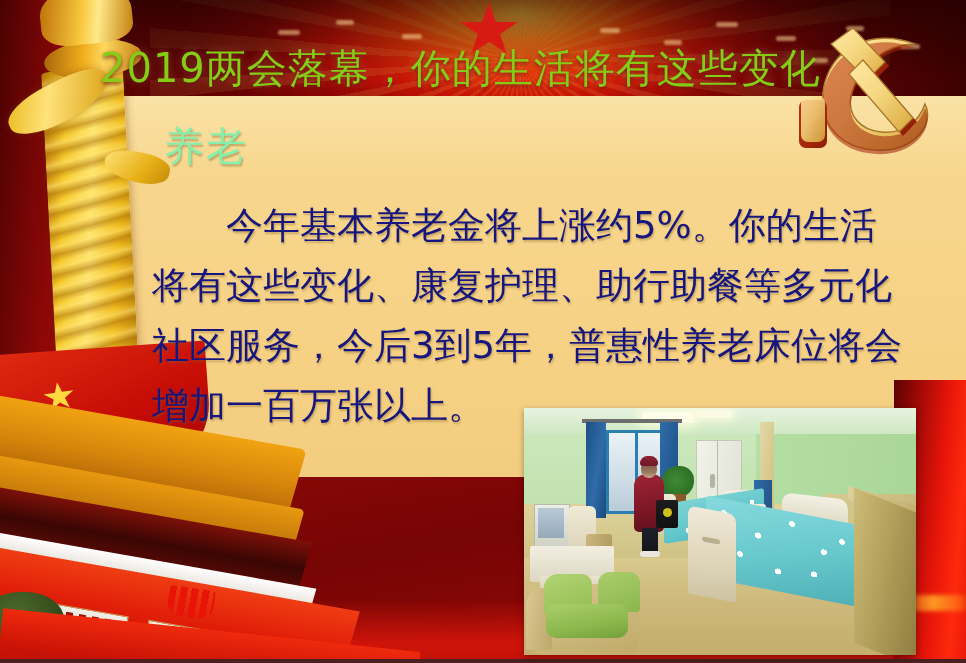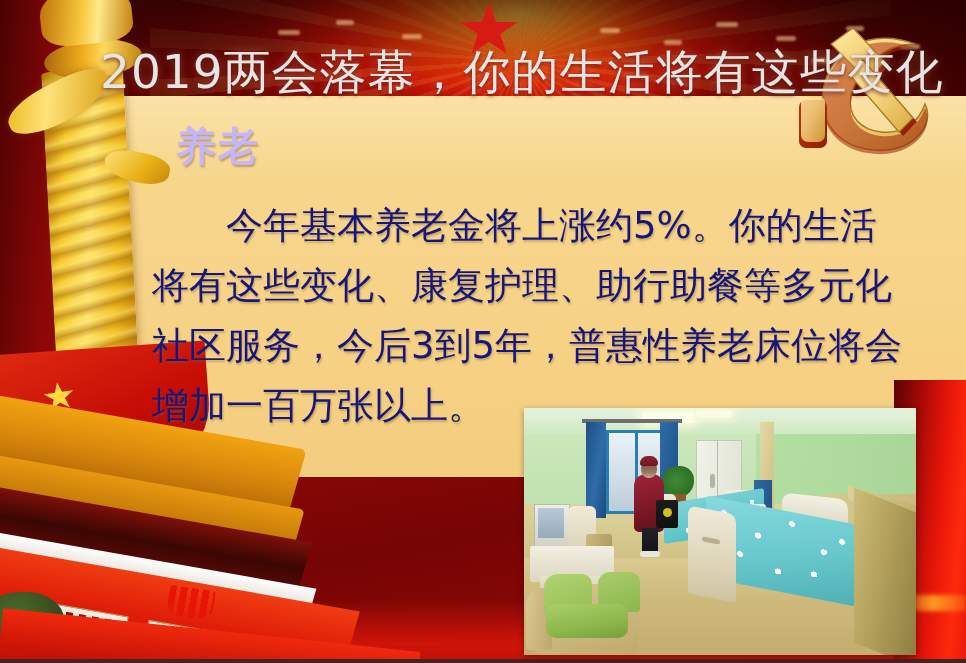--- a/index.html
+++ b/index.html
@@ -282,39 +282,38 @@
     position: absolute;
     left: 0; bottom: 0;
     width: 966px; height: 4px;
     background: #4a2020;
   }
 
   
   .title {
     position: absolute;
     left: 100px; top: 48px;
-    font-size: 47px;
+    font-size: 40px;
     line-height: 1;
-    color: #e5e5e5;
+    color: #84cc16;
     letter-spacing: 1px;
     text-shadow: 0 2px 4px rgba(90,8,0,.75), 0 0 10px rgba(255,210,150,.35);
     white-space: nowrap;
     z-index: 20;
   }
 
   .heading {
     position: absolute;
-    left: 176px; top: 126px;
+    left: 164px; top: 126px;
     font-size: 40px;
     line-height: 1;
-    color: #c4b5fd;
+    color: #86efac;
     letter-spacing: 2px;
     text-shadow: 1px 2px 2px rgba(120,90,30,.45);
     z-index: 20;
-    font-weight: bold;
   }
 
   .body-text {
     position: absolute;
     left: 152px; top: 196px;
     width: 760px;
     font-size: 37px;
     line-height: 60px;
     color: #16167e;
     text-indent: 74px;

